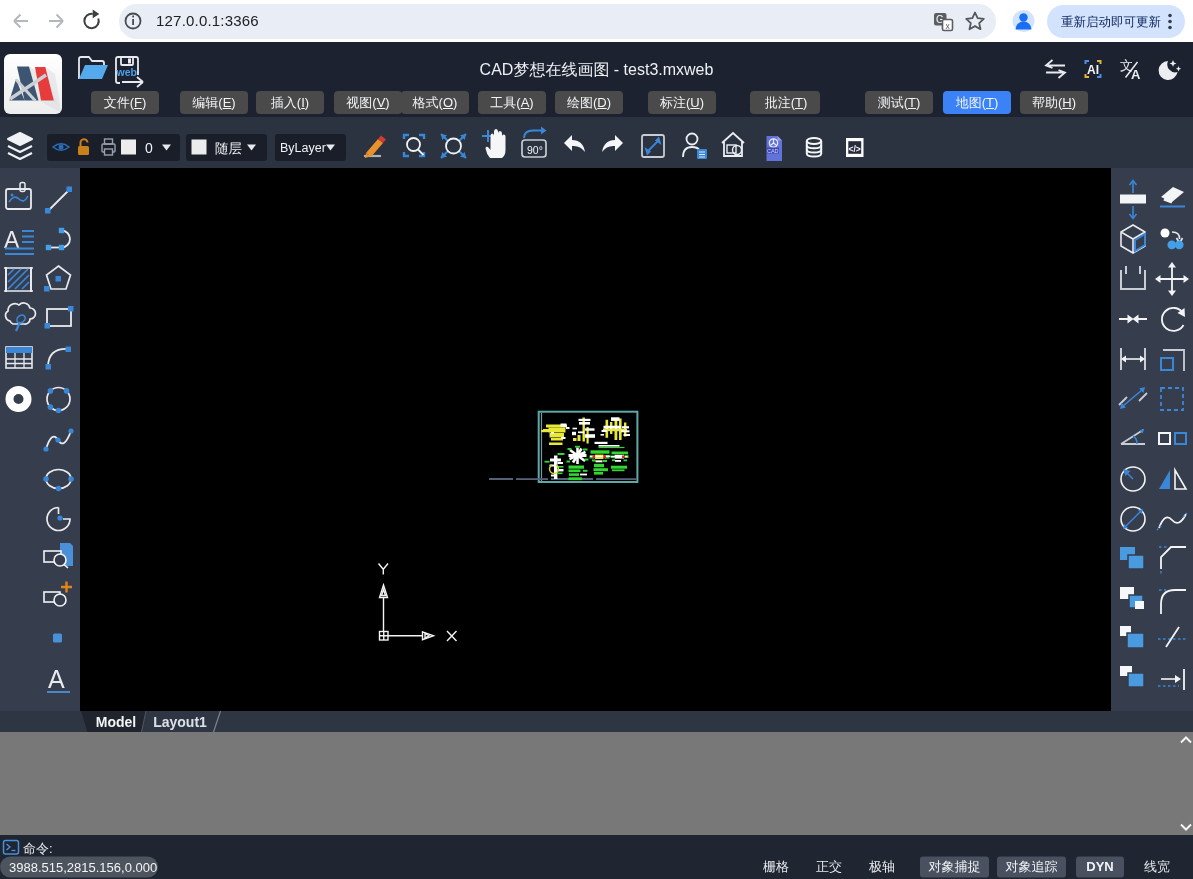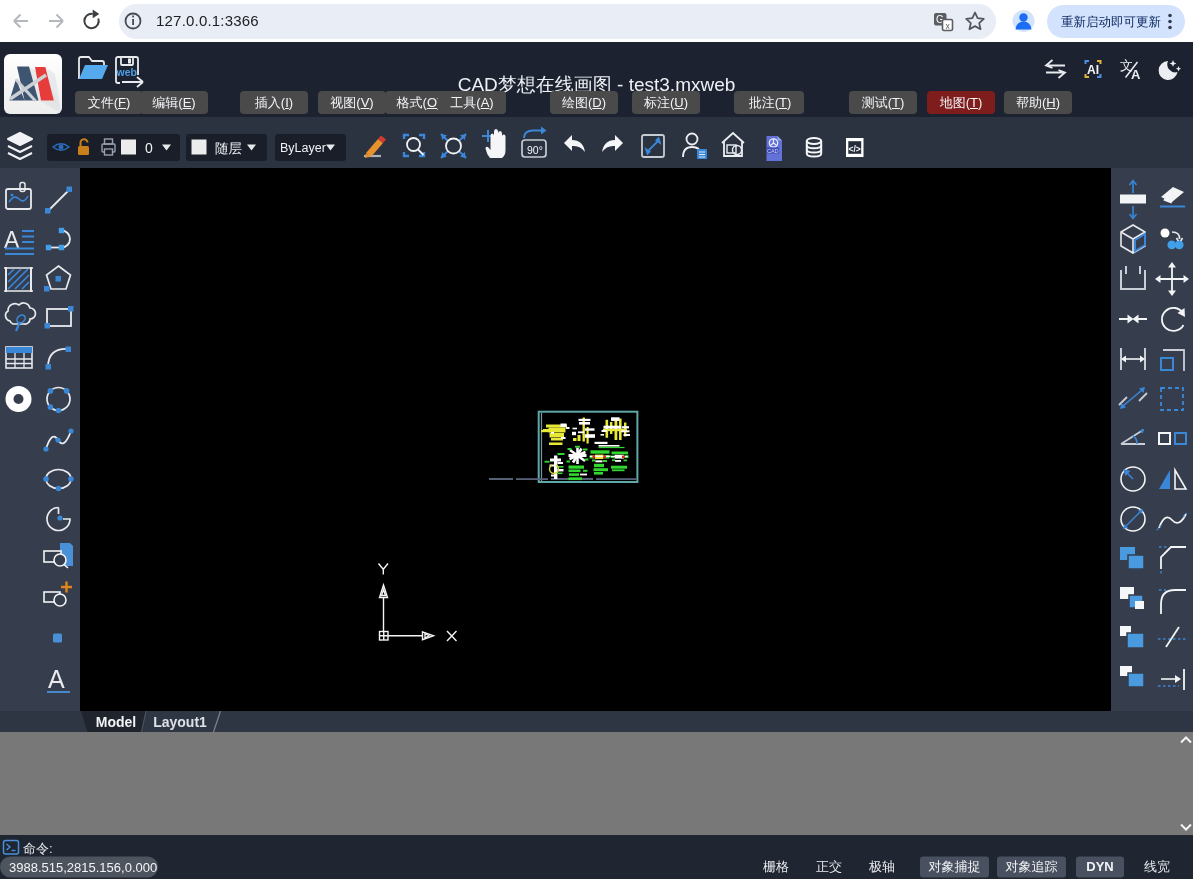--- a/index.html
+++ b/index.html
@@ -12,23 +12,23 @@
 #urltext { left:156px; top:12px; font-size:15px; color:#202124; letter-spacing:0.2px; }
 
 #header { left:0; top:42px; width:1193px; height:75px; background:#1c222f; }
 #toolbar { left:0; top:117px; width:1193px; height:51px; background:#2b3240; }
 #leftpanel { left:0; top:168px; width:80px; height:543px; background:#363d4c; }
 #rightpanel { left:1111px; top:168px; width:82px; height:543px; background:#363d4c; }
 #canvas { left:80px; top:168px; width:1031px; height:543px; background:#000000; }
 #tabbar { left:0; top:711px; width:1193px; height:21px; background:#2e3543; }
 #greyarea { left:0; top:732px; width:1193px; height:103px; background:#787878; }
 #cmdbar { left:0; top:835px; width:1193px; height:44px; background:#1f2531; }
-.menubtn { top:91px; width:68px; height:23px; background:#4a4a4a; border-radius:4px; color:#f2f4f8; font-size:13px; text-align:center; line-height:23px; }
+.menubtn { top:91px; width:68px; height:23px; background:#4a4a4a; border-radius:4px; color:#f2f4f8; font-size:13px; text-align:center; line-height:23px;margin-left:16px; }
 .u { text-decoration:underline; }
-#title { top:60px; left:0; width:1193px; text-align:center; color:#eef0f4; font-size:19px;margin-top:12px; }
+#title { top:60px; left:0; width:1193px; text-align:center; color:#eef0f4; font-size:16px; }
 </style>
 </head>
 <body>
 <div id="stage">
   <div class="abs" id="chrome"></div>
   <div class="abs" id="urlpill"></div>
   <div class="abs" id="urltext">127.0.0.1:3366</div>
   <svg class="abs" style="left:0;top:0" width="1193" height="42">
 
     <path d="M14 21 L28 21 M14 21 L20.5 14.5 M14 21 L20.5 27.5" stroke="#b4b8bd" stroke-width="2" fill="none"></path>
@@ -604,25 +604,25 @@
     <rect x="11" y="498" width="12" height="10" fill="#f6f7f9"></rect>
     <rect x="19" y="505" width="16" height="14" fill="#4a9ae0" stroke="#363d4c" stroke-width="1.5"></rect>
 
     <path d="M49 518 L70 518" stroke="#3a87d8" stroke-width="1.4" stroke-dasharray="2.5 2.5"></path>
     <path d="M52 511 L68 511" stroke="#f2f4f6" stroke-width="1.6"></path>
     <path d="M72 511 l-6 -4 v8 Z" fill="#f2f4f6"></path>
     <path d="M75 501 L75 522" stroke="#f2f4f6" stroke-width="1.8"></path>
   </svg>
 
   <div class="abs menubtn" style="left:75px">文件(<span class="u">F</span>)</div>
-  <div class="abs menubtn" style="left:140px">编辑(<span class="u">E</span>)</div>
+  <div class="abs menubtn" style="left:164px">编辑(<span class="u">E</span>)</div>
   <div class="abs menubtn" style="left:240px">插入(<span class="u">I</span>)</div>
   <div class="abs menubtn" style="left:318px">视图(<span class="u">V</span>)</div>
   <div class="abs menubtn" style="left:385px">格式(<span class="u">O</span>)</div>
-  <div class="abs menubtn" style="left:438px">工具(<span class="u">A</span>)</div>
-  <div class="abs menubtn" style="left:550px">绘图(<span class="u">D</span>)</div>
+  <div class="abs menubtn" style="left:462px">工具(<span class="u">A</span>)</div>
+  <div class="abs menubtn" style="left:539px">绘图(<span class="u">D</span>)</div>
   <div class="abs menubtn" style="left:632px">标注(<span class="u">U</span>)</div>
   <div class="abs menubtn" style="left:734px">修改(<span class="u">M</span>)</div>
   <div class="abs menubtn" style="left:736px">批注(<span class="u">T</span>)</div>
   <div class="abs menubtn" style="left:849px">测试(<span class="u">T</span>)</div>
-  <div class="abs menubtn" style="left:927px;background:#7f1d1d">地图(<span class="u">T</span>)</div>
+  <div class="abs menubtn" style="left:927px;background:#3b82f6">地图(<span class="u">T</span>)</div>
   <div class="abs menubtn" style="left:1004px">帮助(<span class="u">H</span>)</div>
 </div>
 
 </body></html>

